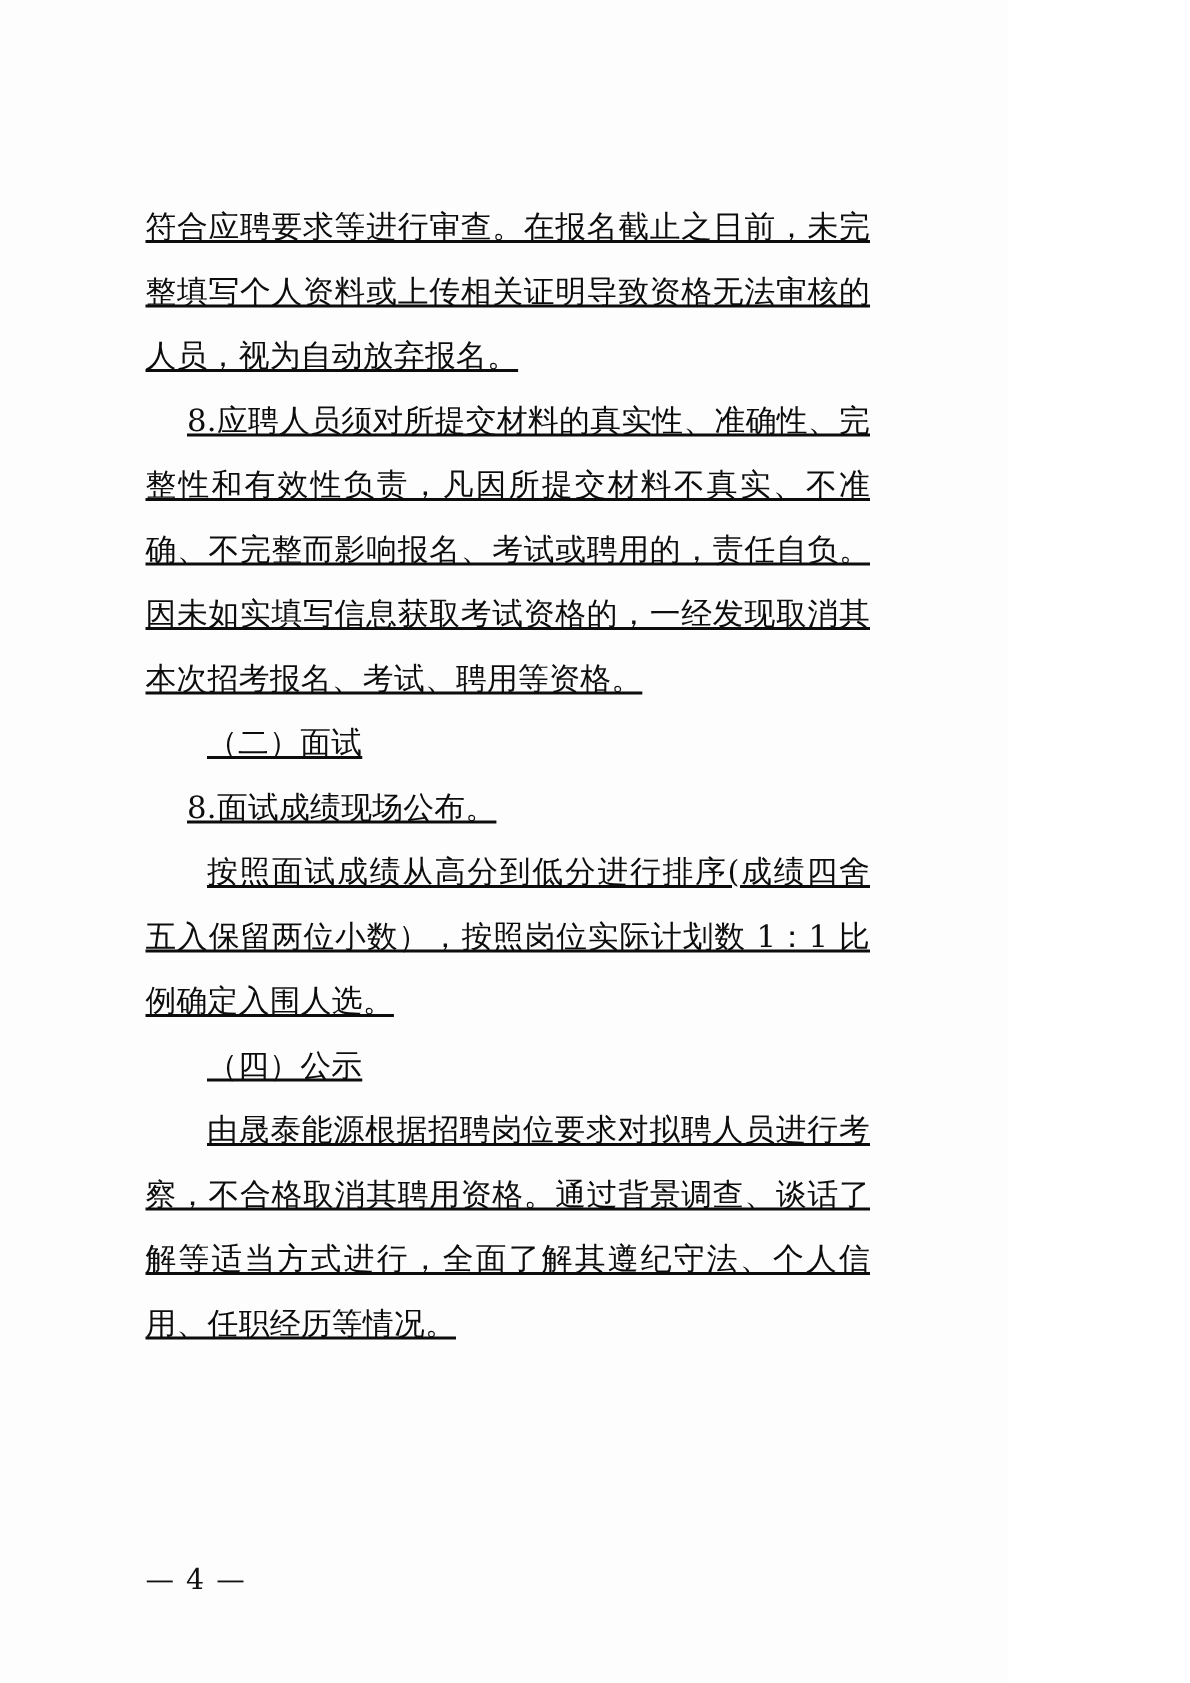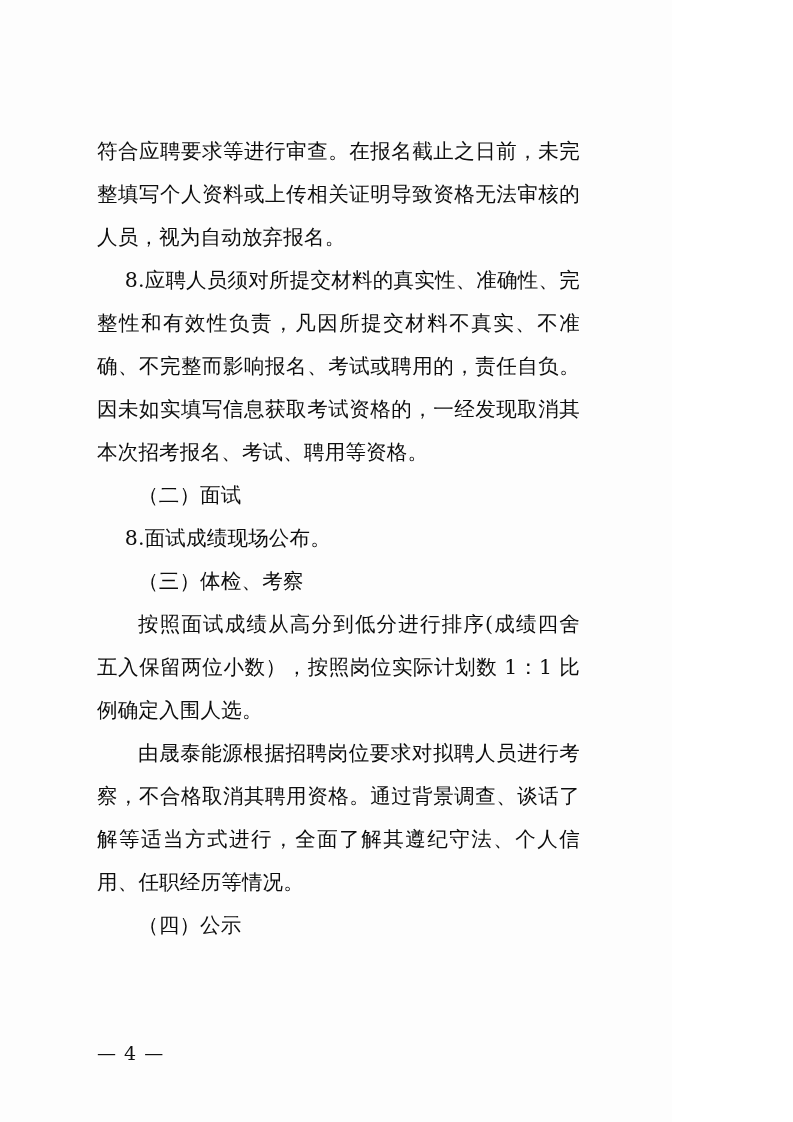--- a/index.html
+++ b/index.html
@@ -17,20 +17,21 @@
   }
   .page {
     position: absolute;
     left: 0;
     top: 0;
     width: 672px;
     height: 1122px;
     box-sizing: border-box;
     padding: 130px 92px 0 97px;
     background: #fdfdfd;
+    text-decoration: underline;
   }
   .doc-body {
     font-size: 20.5px;
     line-height: 43px;
     text-align: justify;
     text-justify: inter-ideograph;
     letter-spacing: 0.2px;
   }
   p.para {
     margin: 0;
@@ -61,22 +62,21 @@
 </style>
 </head>
 <body>
 
 <div class="page">
   <div class="doc-body">
     <p class="para">符合应聘要求等进行审查。在报名截止之日前，未完整填写个人资料或上传相关证明导致资格无法审核的人员，视为自动放弃报名。</p>
     <p class="para indent-one">8.应聘人员须对所提交材料的真实性、准确性、完整性和有效性负责，凡因所提交材料不真实、不准确、不完整而影响报名、考试或聘用的，责任自负。因未如实填写信息获取考试资格的，一经发现取消其本次招考报名、考试、聘用等资格。</p>
     <p class="para indent">（二）面试</p>
     <p class="para indent-one">8.面试成绩现场公布。</p>
-    <p class="para indent">（三）体检、考察</p>
     <p class="para indent">按照面试成绩从高分到低分进行排序(成绩四舍五入保留两位小数），按照岗位实际计划数 1：1 比例确定入围人选。</p>
+    <p class="para indent">（四）公示</p>
     <p class="para indent">由晟泰能源根据招聘岗位要求对拟聘人员进行考察，不合格取消其聘用资格。通过背景调查、谈话了解等适当方式进行，全面了解其遵纪守法、个人信用、任职经历等情况。</p>
-    <p class="para indent">（四）公示</p>
   </div>
 </div>
 
 <div class="footer">
   <span>— 4 —</span>
 </div>
 
 </body></html>

